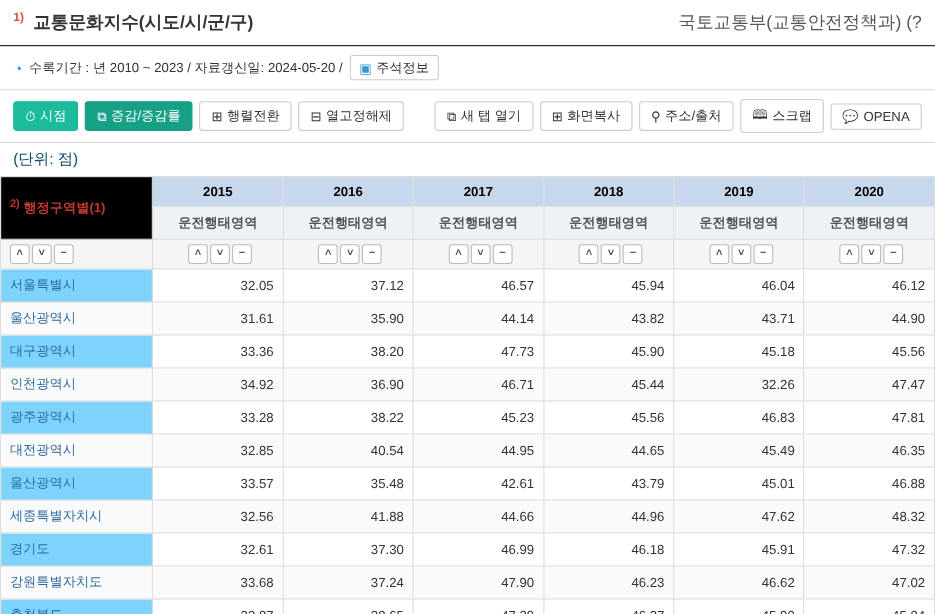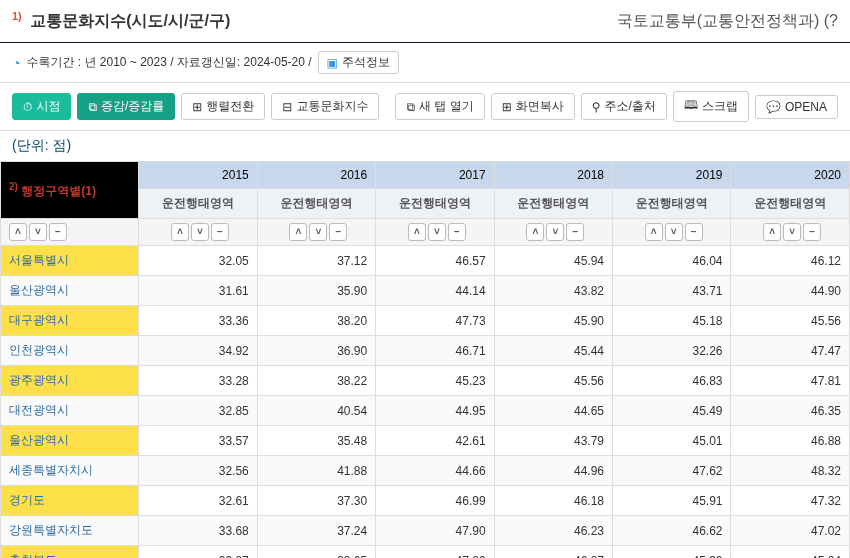--- a/index.html
+++ b/index.html
@@ -22,29 +22,29 @@
     .btn-teal2 { background: #16a085; color: #fff; border-color: #16a085; }
     .btn .icon { font-size: 12px; }
     
     .unit { padding: 6px 12px; font-size: 14px; color: #0c4a6e; }
     
     .table-wrap { overflow-x: auto; }
     table { border-collapse: collapse; width: 100%; font-size: 12px; }
     th, td { border: 1px solid #ddd; padding: 6px 8px; }
     
     .corner-cell { background: #000000; color: #c0392b; font-weight: bold; text-align: left; vertical-align: middle; }
-    .year-cell { background: #c8d8ec; font-weight: normal; text-align: right; }
+    .year-cell { background: #c8d8ec; font-weight: bold; text-align: center; }
     .subhead-cell { background: #eef2f7; text-align: center; color: #555; }
     
     .ctrl-row th { background: #f5f5f5; padding: 4px; }
     .ctrl-btns { display: flex; gap: 2px; justify-content: flex-start; padding-left: 4px; }
     .ctrl-btns.center { justify-content: center; }
     .ctrl-btn { width: 18px; height: 18px; border: 1px solid #bbb; border-radius: 3px; background: #fff; font-size: 10px; line-height: 16px; text-align: center; cursor: pointer; color: #555; }
     
-    .region-cell { background: #fde047; text-align: left; color: #2c6aa0; }
+    .region-cell { background: #7dd3fc; text-align: left; color: #2c6aa0; }
     .value-cell { text-align: right; color: #333; }
     tbody tr:nth-child(even) .value-cell, tbody tr:nth-child(even) .region-cell { background: #fafafa; }
   </style>
 </head>
 <body>
 
 <div class="header">
   <div class="title">
     <sup>1)</sup>
     <span>교통문화지수(시도/시/군/구)</span>
@@ -70,21 +70,21 @@
     <span class="btn btn-teal2">
       <span class="icon">⧉</span>
       <span>증감/증감률</span>
     </span>
     <span class="btn">
       <span class="icon">⊞</span>
       <span>행렬전환</span>
     </span>
     <span class="btn">
       <span class="icon">⊟</span>
-      <span>교통문화지수</span>
+      <span>열고정해제</span>
     </span>
   </div>
   <div class="toolbar-right">
     <span class="btn">
       <span class="icon">⧉</span>
       <span>새 탭 열기</span>
     </span>
     <span class="btn">
       <span class="icon">⊞</span>
       <span>화면복사</span>

